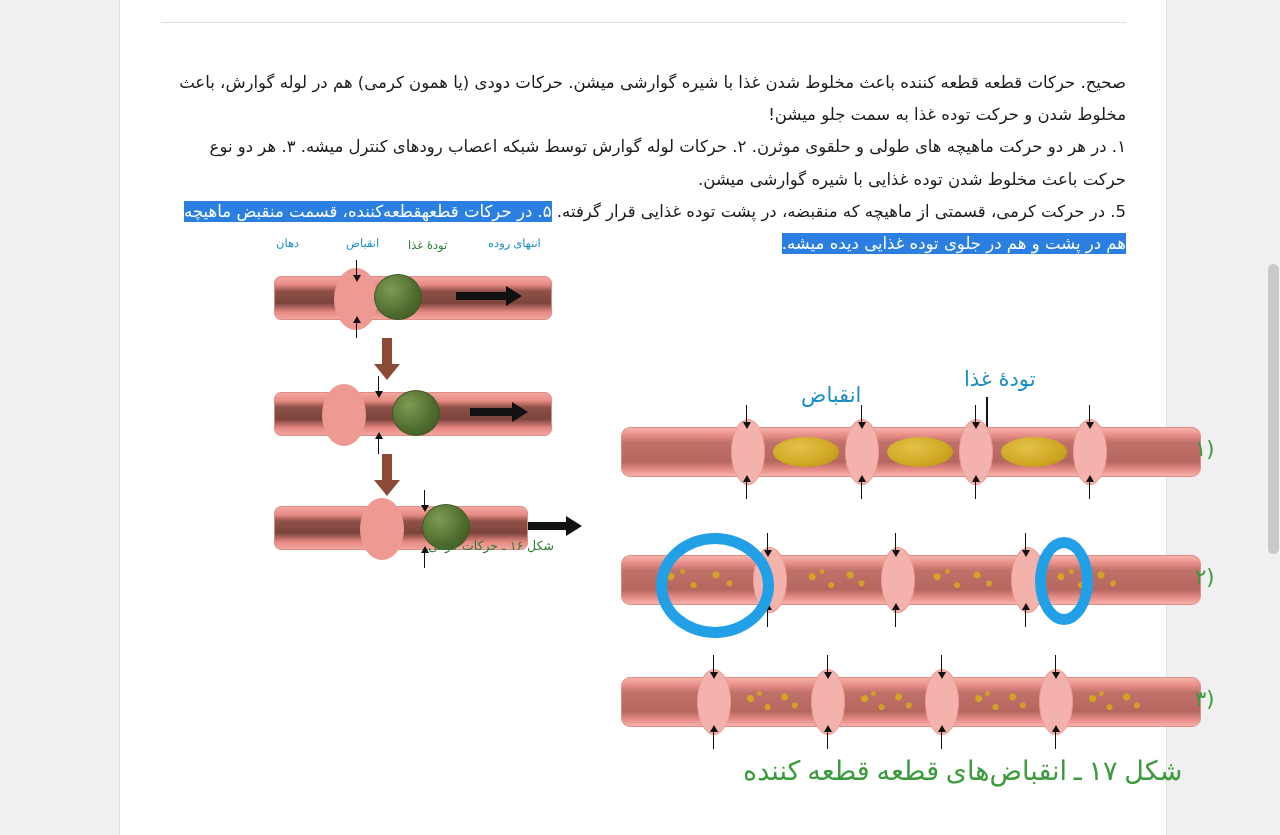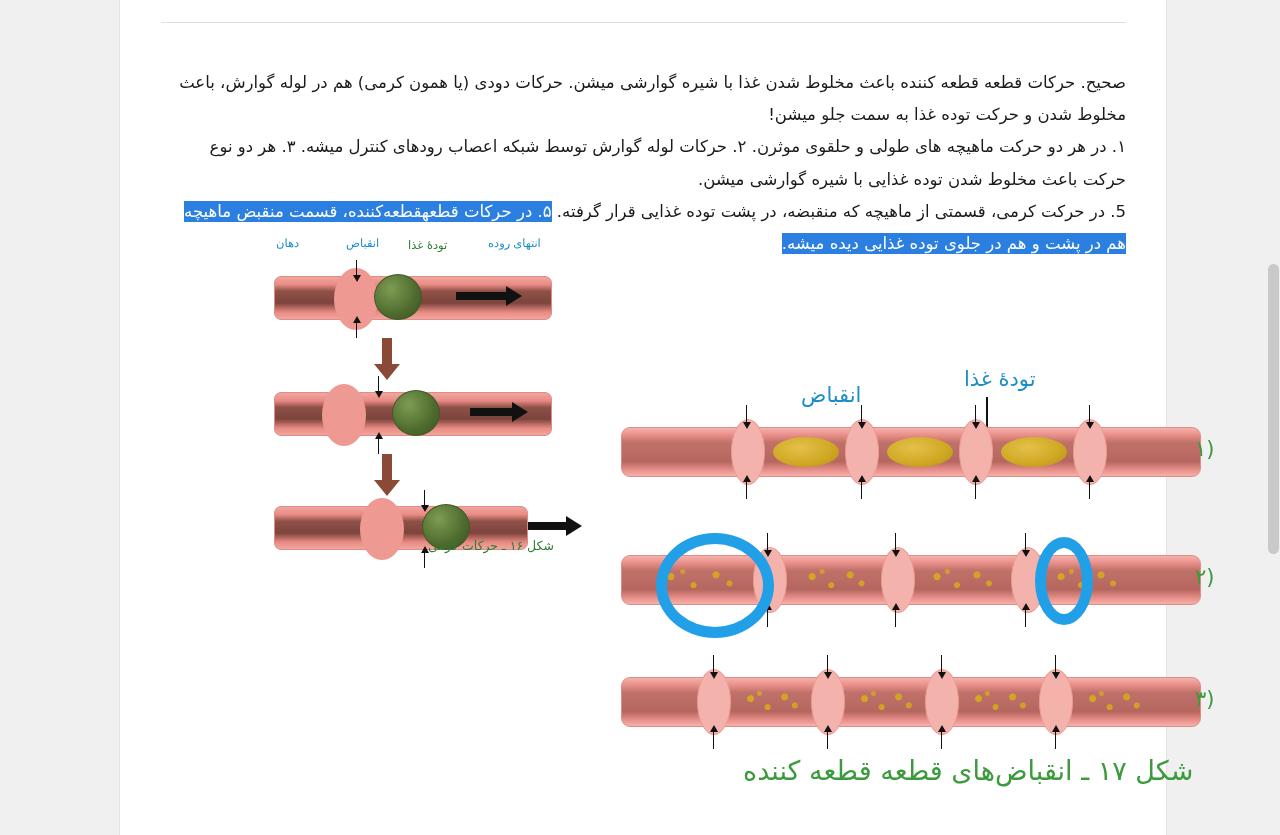--- a/index.html
+++ b/index.html
@@ -341,21 +341,21 @@
         <div class="ar-up" style="left:92px; top:64px; height:18px;"></div>
         <div class="ar-down" style="left:206px; top:-12px; height:18px;"></div>
         <div class="ar-up" style="left:206px; top:64px; height:18px;"></div>
         <div class="ar-down" style="left:320px; top:-12px; height:18px;"></div>
         <div class="ar-up" style="left:320px; top:64px; height:18px;"></div>
         <div class="ar-down" style="left:434px; top:-12px; height:18px;"></div>
         <div class="ar-up" style="left:434px; top:64px; height:18px;"></div>
       </div>
       <div class="rownum" style="left:594px; top:332px;">(۳</div>
 
-      <div class="fig-caption" style="left:142px; top:400px;">شکل ۱۷ ـ انقباض‌های قطعه قطعه کننده</div>
+      <div class="fig-caption" style="left:142px; top:400px;font-family:Liberation Serif, serif;">شکل ۱۷ ـ انقباض‌های قطعه قطعه کننده</div>
     </div>
 
   </div>
 
   <div class="scroll-track">
     <div class="scroll-thumb"></div>
   </div>
 
 </div>
 

